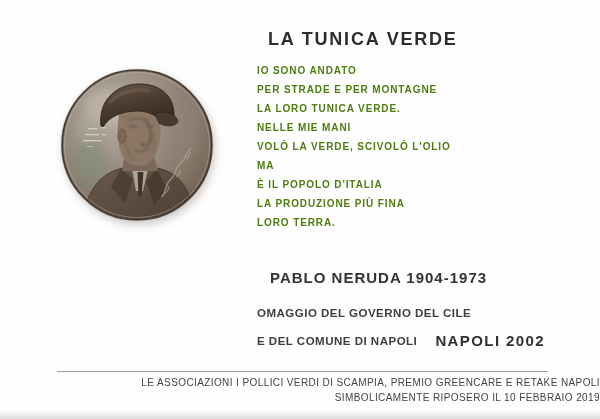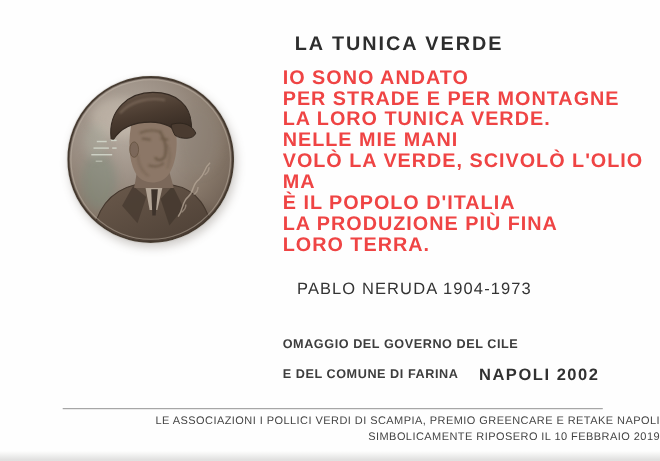--- a/index.html
+++ b/index.html
@@ -10,26 +10,26 @@
     color:#3a3a3a;
     -webkit-font-smoothing:antialiased;
   }
   .abs{position:absolute;white-space:nowrap;}
   .title{
     left:268px;top:29px;
     font-size:18px;font-weight:700;letter-spacing:1.8px;color:#2d2d2d;
   }
   .poem{
     left:257px;top:61px;
-    font-size:18px;font-weight:700;letter-spacing:0.9px;color:#ef4444;
+    font-size:10px;font-weight:700;letter-spacing:0.9px;color:#4d7c0f;
   }
   .poem .pline{height:19px;line-height:19px;}
   .attribution{
-    left:270px;top:254px;
-    font-size:15px;font-weight:400;letter-spacing:1px;color:#333333;
+    left:270px;top:269px;
+    font-size:15px;font-weight:700;letter-spacing:1px;color:#333333;
   }
   .dedication{
     left:257px;top:293px;
     font-size:11.5px;font-weight:700;letter-spacing:0.5px;color:#3d3d3d;
   }
   .dedication .dline{height:16px;line-height:16px;margin-top:12px;}
   .place-year{
     right:55px;top:332px;
     font-size:15px;font-weight:700;letter-spacing:1.4px;color:#313131;
   }
@@ -162,21 +162,21 @@
     <div class="pline">MA</div>
     <div class="pline">È IL POPOLO D'ITALIA</div>
     <div class="pline">LA PRODUZIONE PIÙ FINA</div>
     <div class="pline">LORO TERRA.</div>
   </div>
 
   <div class="abs attribution">PABLO NERUDA 1904-1973</div>
 
   <div class="abs dedication">
     <div class="dline">OMAGGIO DEL GOVERNO DEL CILE</div>
-    <div class="dline">E DEL COMUNE DI FARINA</div>
+    <div class="dline">E DEL COMUNE DI NAPOLI</div>
   </div>
 
   <div class="abs place-year">NAPOLI 2002</div>
 
   <div class="abs rule"></div>
   <div class="abs footer-line footer-1">LE ASSOCIAZIONI I POLLICI VERDI DI SCAMPIA, PREMIO GREENCARE E RETAKE NAPOLI</div>
   <div class="abs footer-line footer-2">SIMBOLICAMENTE RIPOSERO IL 10 FEBBRAIO 2019</div>
 
   <div class="abs bottom-smudge"></div>
 </div>

